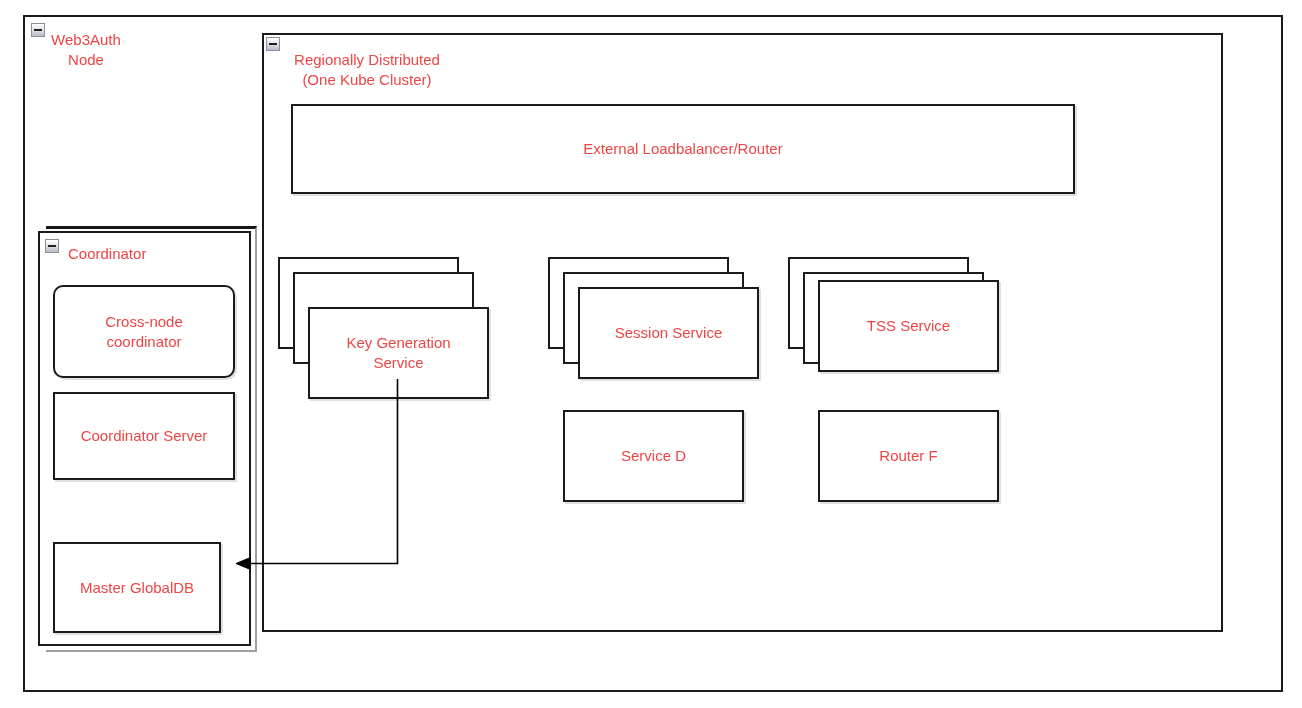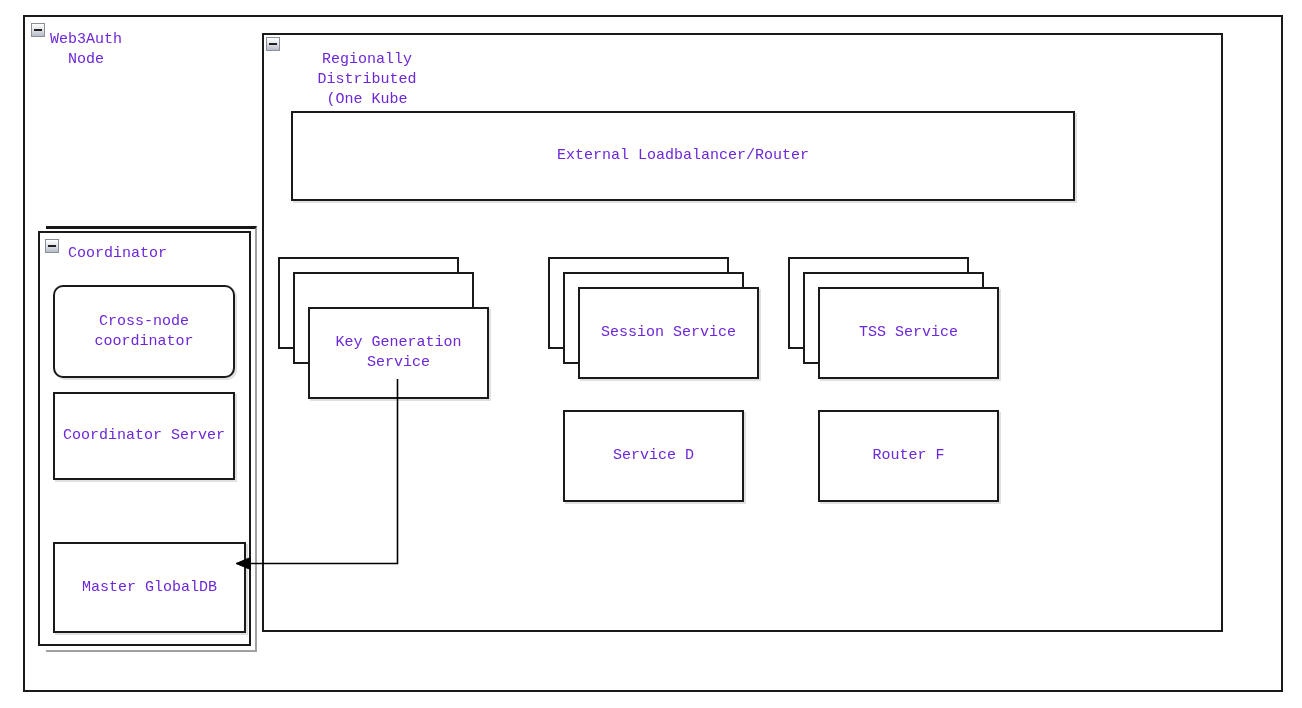--- a/index.html
+++ b/index.html
@@ -2,22 +2,22 @@
 <html><head>
 <meta charset="utf-8">
 <style>
   * { box-sizing: border-box; margin: 0; padding: 0; }
   html, body { background: #ffffff; }
   .canvas {
     position: relative;
     width: 1302px;
     height: 708px;
     background: #ffffff;
-    font-family: Liberation Mono, monospace;
-    color: #6d28d9;
+    font-family: Liberation Sans, sans-serif;
+    color: #ef4444;
     overflow: hidden;
   }
   .ctr {
     position: absolute;
     border: 2px solid #1a1a1a;
     background: #ffffff;
   }
   .ctr-label {
     position: absolute;
     font-size: 15px;
@@ -90,57 +90,57 @@
   </div>
 
   <div>
     <div class="ctr" style="left:262px; top:33px; width:961px; height:599px;"></div>
     <div class="collapse" style="left:266px; top:37px;">
       <div class="minus-bar"></div>
     </div>
     <div class="ctr-label" style="left:294px; top:50px; width:146px;">Regionally Distributed
 (One Kube Cluster)</div>
 
-    <div class="box" style="left:291px; top:111px; width:784px; height:90px;">External Loadbalancer/Router</div>
+    <div class="box" style="left:291px; top:104px; width:784px; height:90px;">External Loadbalancer/Router</div>
 
     <div>
       <div class="ghost" style="left:278px; top:257px; width:181px; height:92px;"></div>
       <div class="ghost" style="left:293px; top:272px; width:181px; height:92px;"></div>
       <div class="box" style="left:308px; top:287px; width:181px; height:92px;margin-top:20px;">Key Generation
 Service</div>
     </div>
 
     <div>
       <div class="ghost" style="left:548px; top:257px; width:181px; height:92px;"></div>
       <div class="ghost" style="left:563px; top:272px; width:181px; height:92px;"></div>
       <div class="box" style="left:578px; top:287px; width:181px; height:92px;">Session Service</div>
     </div>
 
     <div>
       <div class="ghost" style="left:788px; top:257px; width:181px; height:92px;"></div>
       <div class="ghost" style="left:803px; top:272px; width:181px; height:92px;"></div>
-      <div class="box" style="left:818px; top:287px; width:181px; height:92px;">TSS Service</div>
+      <div class="box" style="left:818px; top:280px; width:181px; height:92px;">TSS Service</div>
     </div>
 
     <div class="box" style="left:563px; top:410px; width:181px; height:92px;">Service D</div>
     <div class="box" style="left:818px; top:410px; width:181px; height:92px;">Router F</div>
   </div>
 
   <div>
     <div class="coord-shadow" style="left:46px; top:226px; width:211px; height:426px;"></div>
     <div class="ctr" style="left:38px; top:231px; width:213px; height:415px;"></div>
     <div class="collapse" style="left:45px; top:239px;">
       <div class="minus-bar"></div>
     </div>
     <div class="ctr-label" style="left:68px; top:244px; text-align:left;">Coordinator</div>
 
     <div class="box" style="left:53px; top:285px; width:182px; height:93px;border-radius:10px;">Cross-node
 coordinator</div>
     <div class="box" style="left:53px; top:392px; width:182px; height:88px;">Coordinator Server</div>
-    <div class="box" style="left:53px; top:542px; width:193px; height:91px;">Master GlobalDB</div>
+    <div class="box" style="left:53px; top:542px; width:168px; height:91px;">Master GlobalDB</div>
   </div>
 
   <svg class="connector-svg" viewBox="0 0 1302 708" xmlns="http://www.w3.org/2000/svg">
     <path d="M 397.5 379 L 397.5 563.5 L 250 563.5" fill="none" stroke="#000000" stroke-width="1.6"></path>
     <polygon points="236,563.5 250.5,557.5 250.5,569.5" fill="#000000" stroke="#000000"></polygon>
   </svg>
 
 </div>
 
 </body></html>

